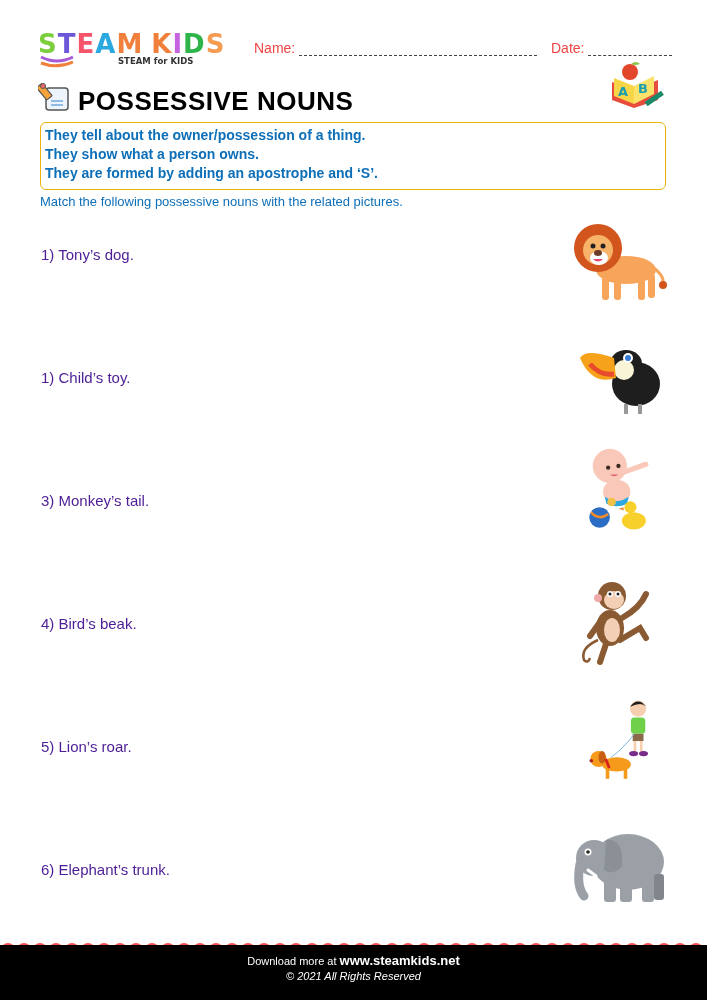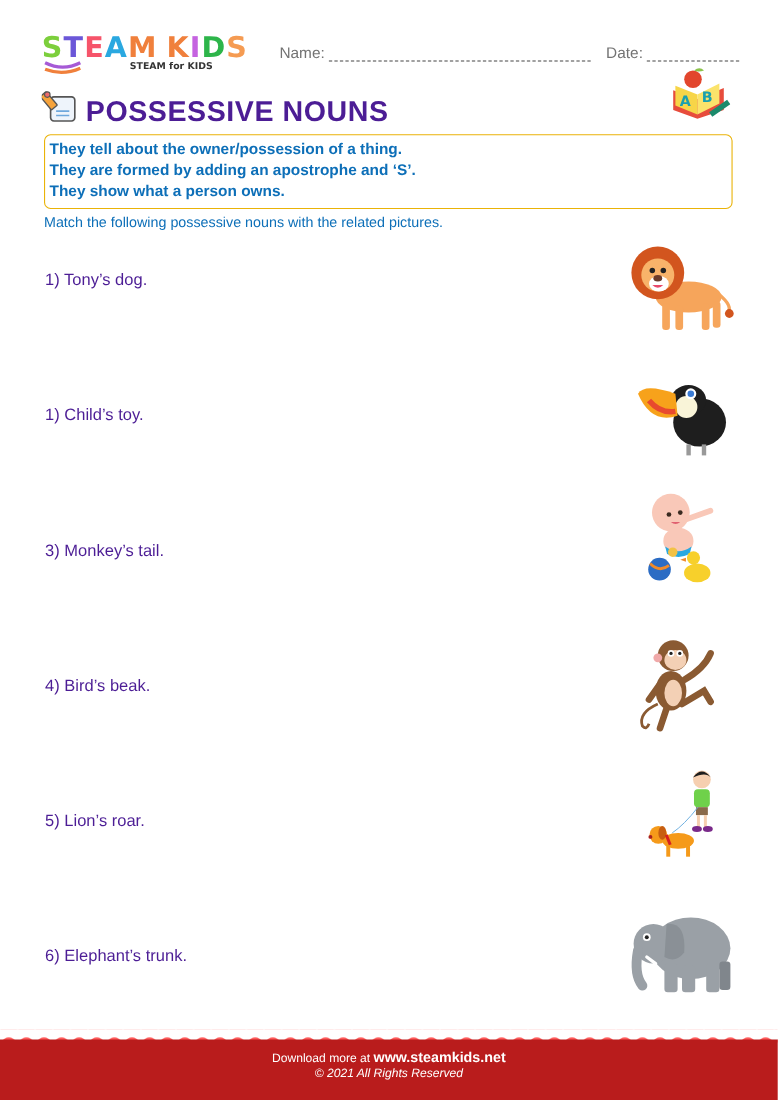--- a/index.html
+++ b/index.html
@@ -3,29 +3,29 @@
 <meta charset="utf-8">
 <style>
   html, body { margin:0; padding:0; }
   body { width:707px; height:1000px; background:#ffffff; position:relative; overflow:hidden; font-family:"Liberation Sans", sans-serif; }
   .abs { position:absolute; }
   .logo { left:38px; top:30px; width:195px; height:42px; }
   .logo-title { font-family:"DejaVu Sans", sans-serif; font-weight:bold; font-size:26px; letter-spacing:1px; line-height:28px; }
   .logo-title span { display:inline-block; }
   .logo-sub { position:absolute; left:40px; top:26px; font-family:"DejaVu Sans", sans-serif; font-weight:bold; font-size:8.5px; color:#333;margin-left:40px; }
   .logo-swoosh { position:absolute; left:2px; top:24px; width:34px; height:14px; }
-  .field { font-size:14px; color:#737373; top:40px; }
+  .field { font-size:14px; color:#ef4444; top:40px; }
   .line { display:inline-block; border-bottom:1px dashed #444; height:12px; vertical-align:bottom; }
-  .title { left:78px; top:86px; color:#4c1d95; font-weight:bold; font-size:26px; letter-spacing:0.5px; }
+  .title { left:78px; top:86px; color:#000000; font-weight:bold; font-size:26px; letter-spacing:0.5px; }
   .box { left:40px; top:122px; width:624px; height:66px; border:1px solid #eab308; border-radius:6px; }
   .box-line { color:#0d6fb8; font-weight:bold; font-size:14px; line-height:19px; margin-left:4px; }
   .instr { left:40px; top:194px; color:#0d6fb8; font-weight:normal; font-size:13px; }
   .item { left:41px; color:#4c1d95; font-size:15px; }
   .pic { left:566px; width:110px; height:90px; }
-  .footer { left:0; top:945px; width:707px; height:55px; background:#b91c1c; }
+  .footer { left:0; top:945px; width:707px; height:55px; background:#000000; }
   .footer-text { color:#fff; font-size:11px; text-align:center; width:707px; }
 </style>
 </head>
 <body>
 
 <div class="abs logo">
   <div class="logo-title">
     <span style="color:#7ccf3c">S</span><span style="color:#6b57d8">T</span><span style="color:#f6546a">E</span><span style="color:#2aa8e0">A</span><span style="color:#f0803c">M</span><span style="width:8px"></span><span style="color:#f0803c">K</span><span style="color:#c563e0">I</span><span style="color:#2db54a">D</span><span style="color:#f59b52">S</span>
   </div>
   <svg class="logo-swoosh" viewBox="0 0 34 14">
@@ -58,22 +58,22 @@
   <path d="M4 22 L26 30 L50 20 L50 40 L26 48 L4 40 Z" fill="#e74c3c"></path>
   <path d="M6 18 L26 26 L26 44 L6 36 Z" fill="#f7d548"></path>
   <path d="M26 26 L46 16 L46 34 L26 44 Z" fill="#fbe36b"></path>
   <text x="10" y="36" font-family="DejaVu Sans, sans-serif" font-size="13" font-weight="bold" fill="#1a9fb0">A</text>
   <text x="30" y="33" font-family="DejaVu Sans, sans-serif" font-size="13" font-weight="bold" fill="#1a9fb0">B</text>
   <rect x="36" y="36" width="20" height="5" transform="rotate(-35 46 38)" fill="#1b8a6b"></rect>
 </svg>
 
 <div class="abs box">
   <div class="box-line" style="margin-top:3px;">They tell about the owner/possession of a thing.</div>
+  <div class="box-line">They show what a person owns.</div>
   <div class="box-line">They are formed by adding an apostrophe and ‘S’.</div>
-  <div class="box-line">They show what a person owns.</div>
 </div>
 
 <div class="abs instr">Match the following possessive nouns with the related pictures.</div>
 
 <div class="abs item" style="top:246px;">1) Tony’s dog.</div>
 <div class="abs item" style="top:369px;">1) Child’s toy.</div>
 <div class="abs item" style="top:492px;">3) Monkey’s tail.</div>
 <div class="abs item" style="top:615px;">4) Bird’s beak.</div>
 <div class="abs item" style="top:738px;">5) Lion’s roar.</div>
 <div class="abs item" style="top:861px;">6) Elephant’s trunk.</div>

